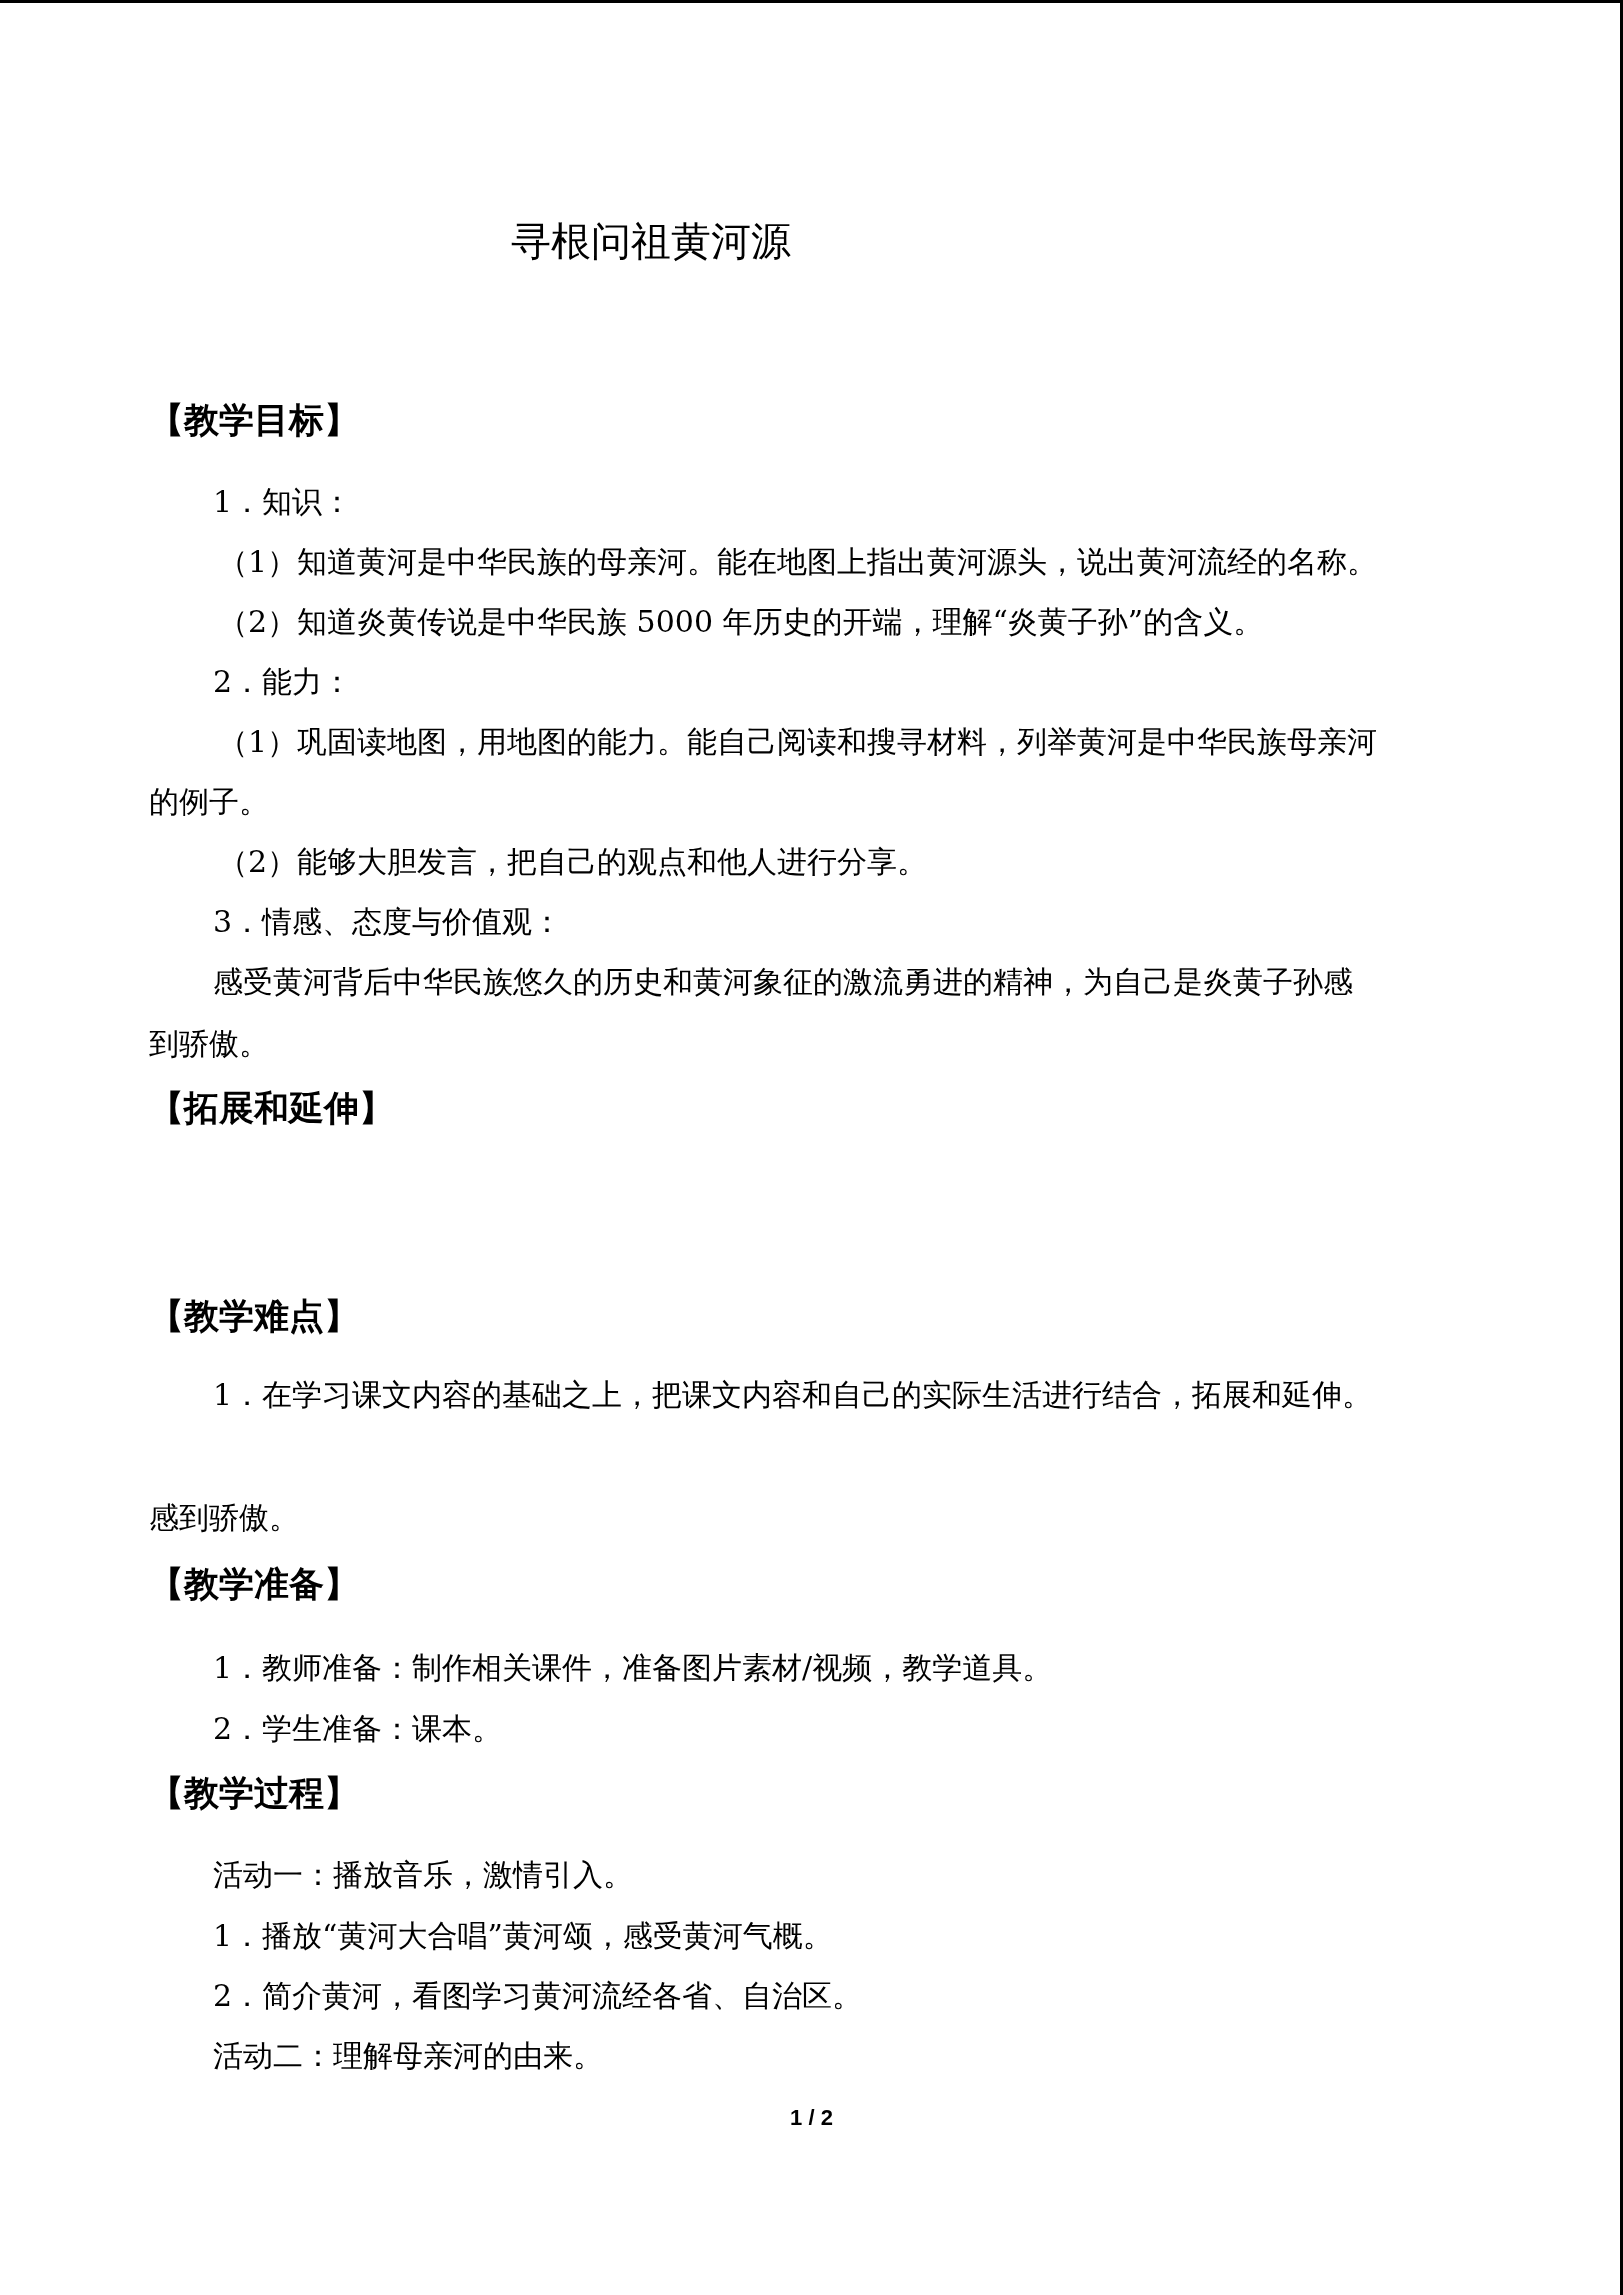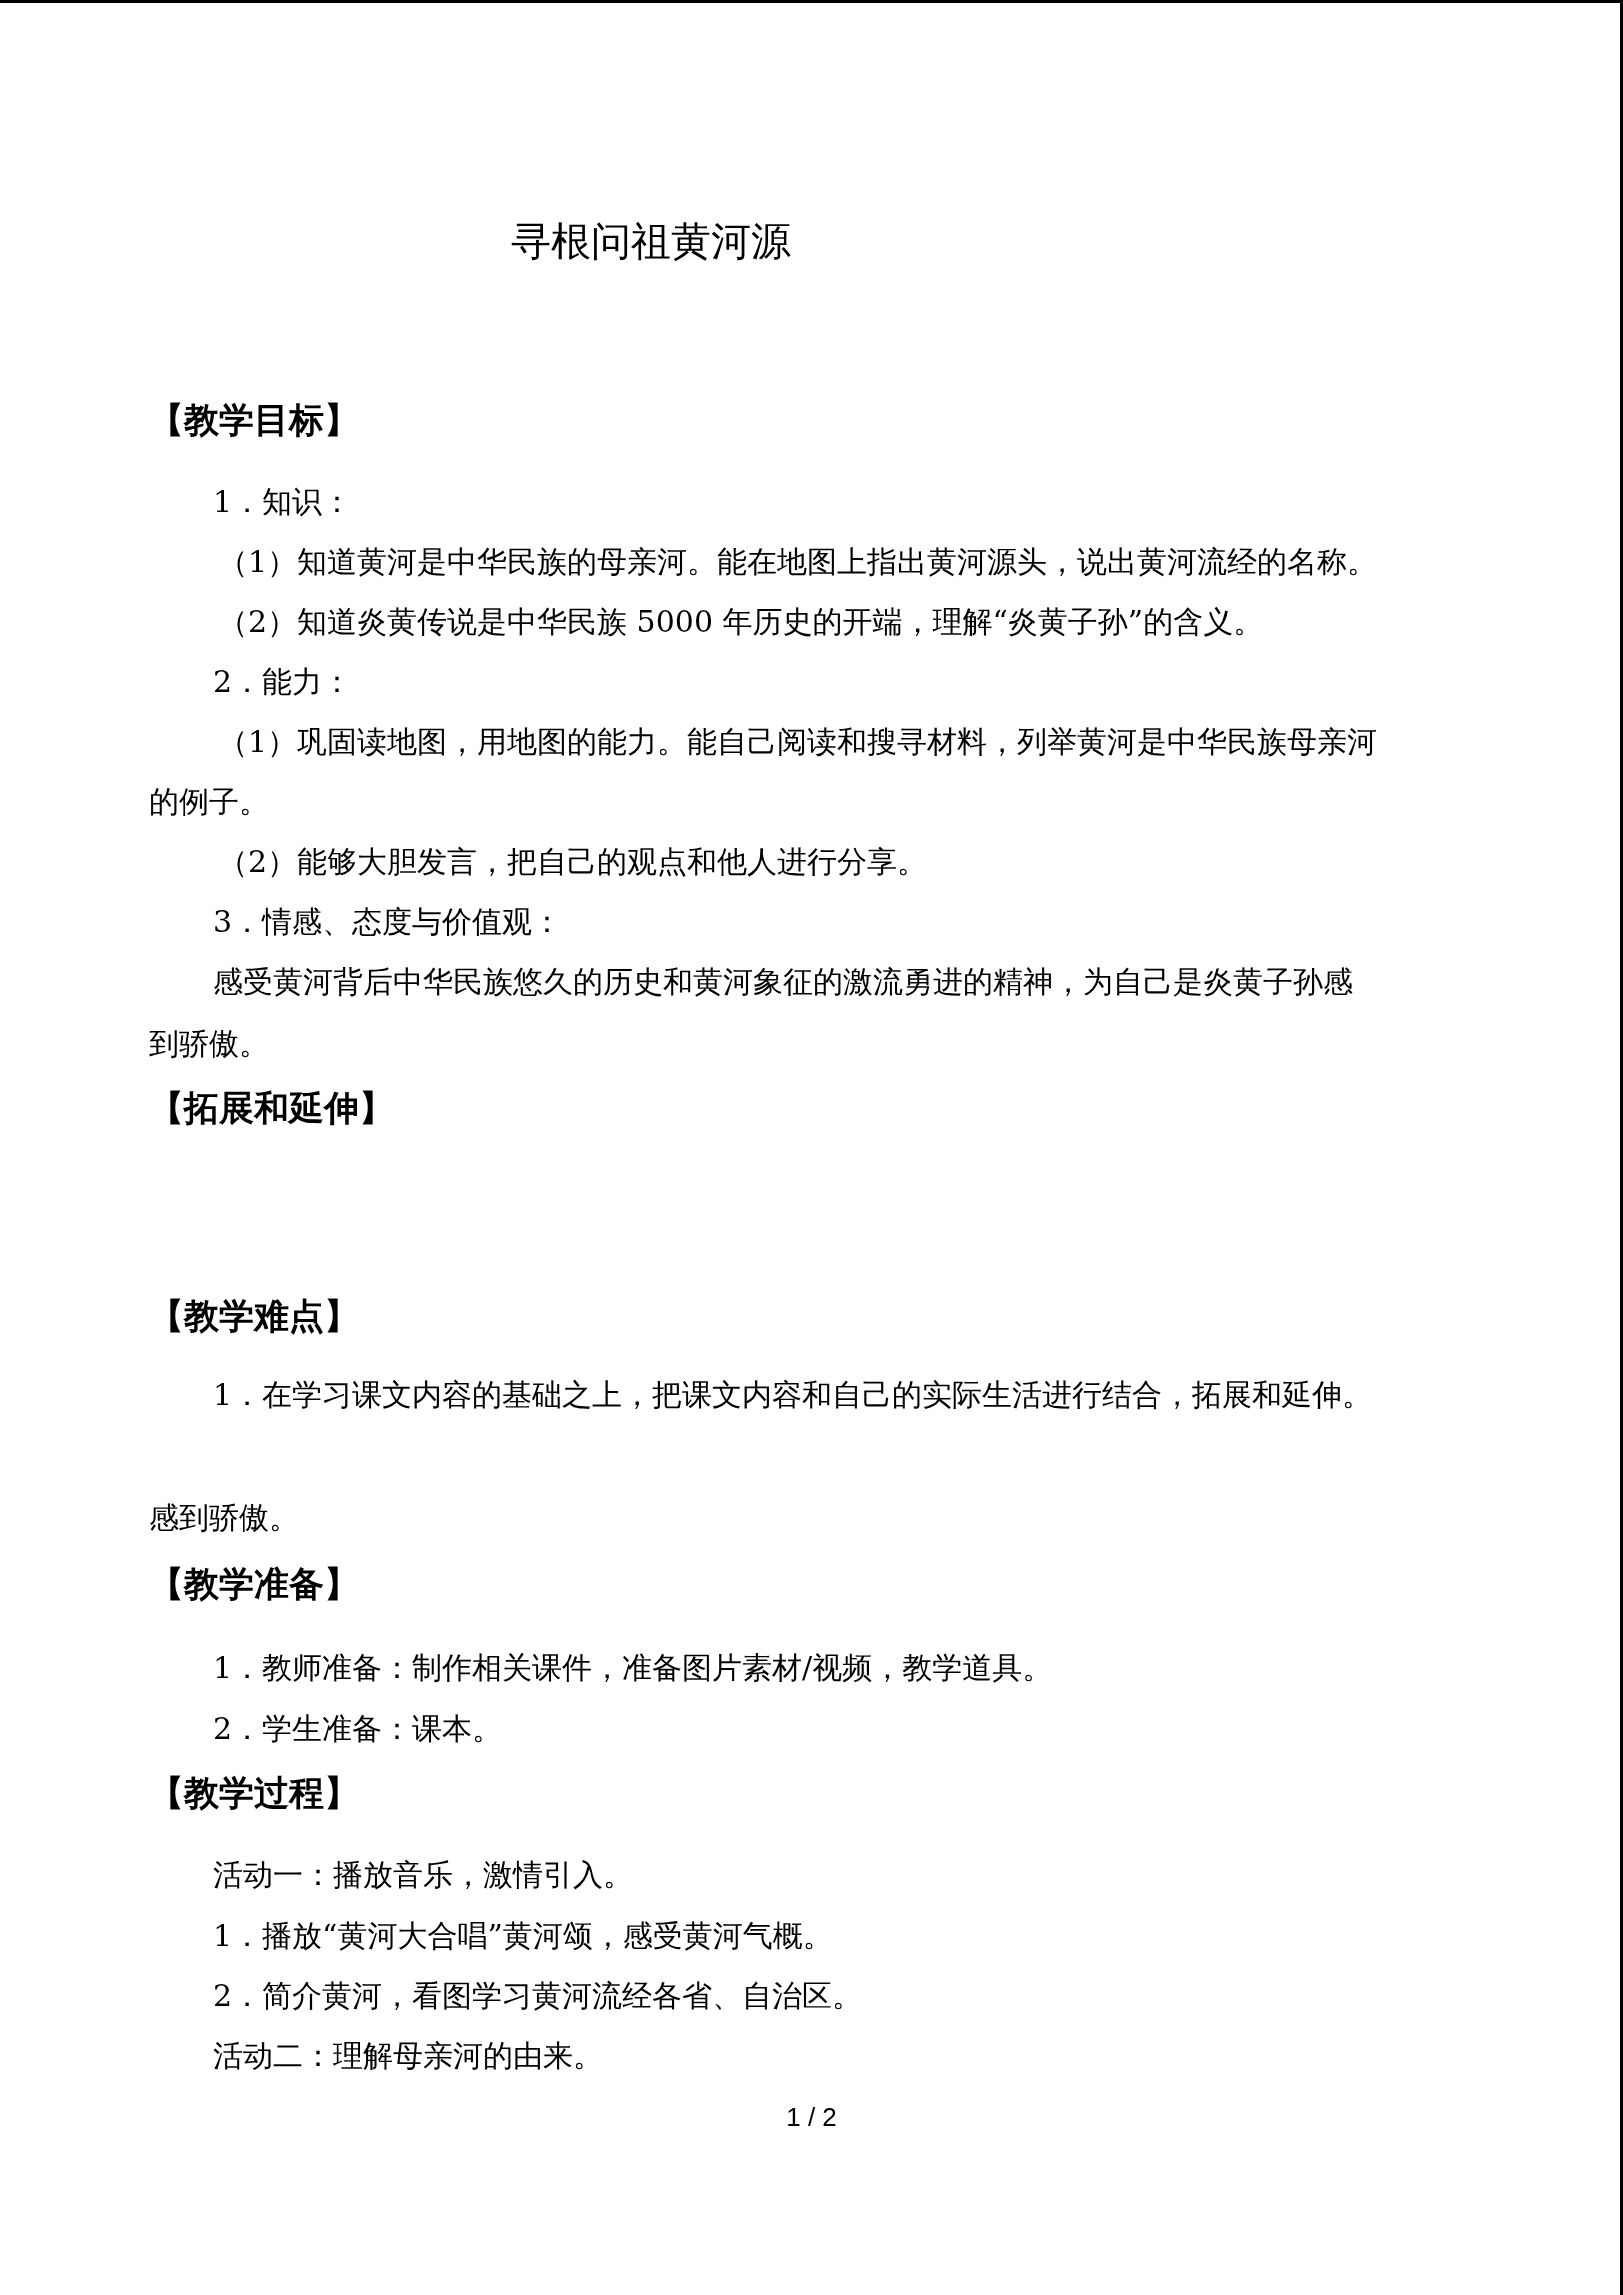--- a/index.html
+++ b/index.html
@@ -10,21 +10,21 @@
   .page { position: absolute; left: 0; top: 0; width: 1623px; height: 2295px; }
   .title { position: absolute; top: 217px; left: 0; width: 1302px; text-align: center;
            font-family: "DejaVu Sans", "Liberation Sans", sans-serif; font-weight: normal; font-size: 40px; line-height: 49px; }
   .heading { position: absolute; left: 149px; font-family: "DejaVu Sans", "Liberation Sans", sans-serif;
              font-weight: bold; font-size: 35px; line-height: 44px; white-space: nowrap; }
   .line { position: absolute; font-size: 30px; line-height: 38px; white-space: nowrap; }
   .ind { left: 213px; }
   .par { left: 218px; }
   .cont { left: 149px; }
   .pagenum { position: absolute; top: 2104px; left: 0; width: 1623px; text-align: center;
-             font-family: "Liberation Sans", sans-serif; font-weight: normal; font-size: 26px; line-height: 27px; }
+             font-family: "Liberation Sans", sans-serif; font-weight: bold; font-size: 22px; line-height: 27px; }
 </style>
 </head>
 <body>
 
 <div class="frame-top"></div>
 <div class="frame-right"></div>
 
 <div class="page">
   <div class="title">寻根问祖黄河源</div>
 

